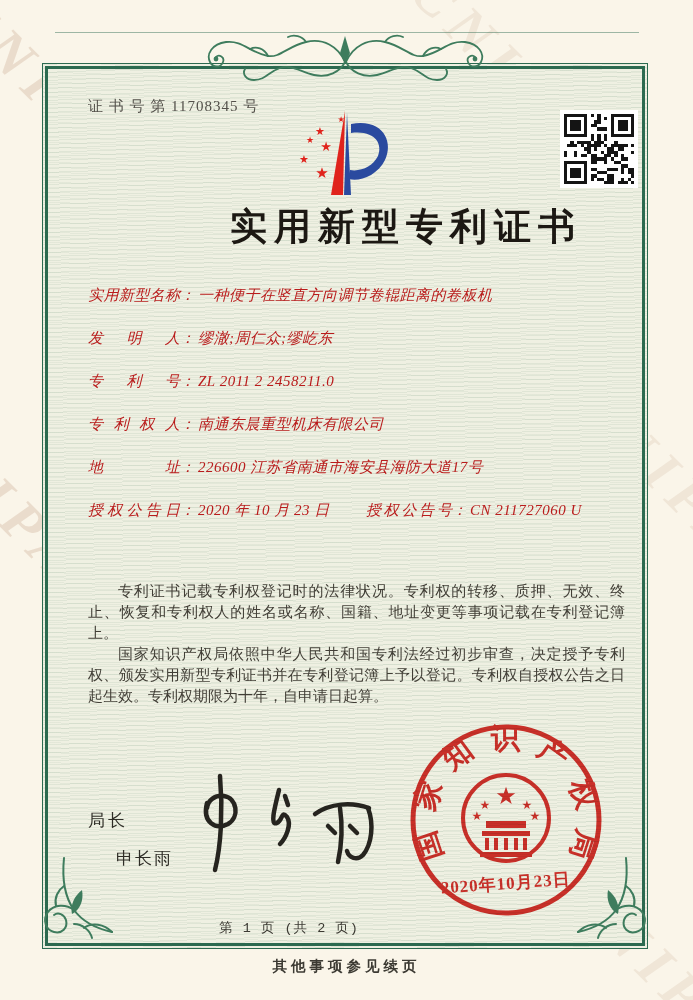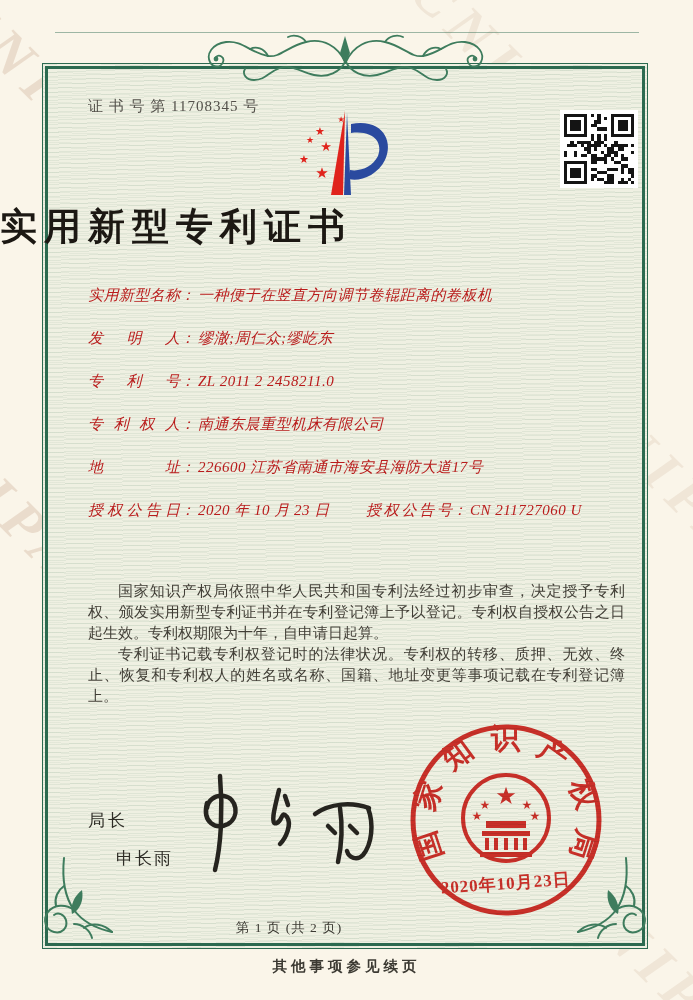--- a/index.html
+++ b/index.html
@@ -25,40 +25,40 @@
     background-image:
       repeating-linear-gradient(178deg, rgba(110,150,122,0.12) 0 1px, rgba(0,0,0,0) 1px 4px),
       repeating-linear-gradient(2deg, rgba(110,150,122,0.09) 0 1px, rgba(0,0,0,0) 1px 5px);
   }
   .frame::before{content:"";position:absolute;inset:2px;border:3px solid #2c6a50;}
   .orn{position:absolute;}
   .cert-no{position:absolute;left:88px;top:97px;font-size:15px;color:#53504a;letter-spacing:1px;}
   .logo{position:absolute;left:293px;top:108px;}
   .qr{position:absolute;left:560px;top:110px;background:#ffffff;padding:2px;}
   .title{
-    position:absolute;left:0;top:202px;width:582px;text-align:left;
+    position:absolute;left:0;top:202px;width:582px;text-align:right;
     font-size:37px;font-weight:bold;letter-spacing:7px;color:#1c1813;
   }
   .fields{position:absolute;left:88px;top:286px;font-size:15px;color:#b91c1c;font-style:italic;}
   .frow{white-space:nowrap;height:21px;margin-bottom:22px;}
   .flabel{display:inline-block;width:92px;text-align:justify;text-align-last:justify;vertical-align:top;}
   .flabel.narrow{width:86px;}
   .fcolon{display:inline-block;width:18px;}
   .fvalue{letter-spacing:0.5px;}
   .fvalue.fixed{display:inline-block;width:168px;}
   .paras{
     position:absolute;left:88px;top:581px;width:537px;
     font-size:15px;line-height:21px;color:#413e36;text-align:justify;
   }
   .paras p{margin:0;text-indent:2em;}
   .director-label{position:absolute;left:88px;top:809px;font-size:17px;letter-spacing:3px;color:#2e2c26;}
   .director-name{position:absolute;left:88px;top:847px;font-size:17px;letter-spacing:2px;color:#2e2c26;margin-left:28px;}
   .sig{position:absolute;left:182px;top:768px;}
   .seal{position:absolute;left:406px;top:722px;mix-blend-mode:multiply;opacity:0.93;}
-  .pageinfo{position:absolute;left:0;top:919px;width:578px;text-align:center;font-size:13.5px;color:#3c3a33;letter-spacing:1px;}
+  .pageinfo{position:absolute;left:0;top:919px;width:578px;text-align:center;font-size:13.5px;color:#3c3a33;letter-spacing:1px;font-family:Liberation Mono, monospace;}
   .contnote{position:absolute;left:0;top:957px;width:693px;text-align:center;font-size:14.5px;letter-spacing:4px;color:#3c3a33;font-weight:bold;}
   svg text.star{font-family:"DejaVu Sans",sans-serif;}
 </style>
 </head>
 <body>
 
 <div class="page">
 
   <div class="wm" style="left:-15px;top:-20px;">CNIPA</div>
   <div class="wm light" style="left:445px;top:-42px;">CNIPA</div>
@@ -148,22 +148,22 @@
     </div>
     <div class="frow">
       <span class="flabel">地址</span><span class="fcolon">：</span><span class="fvalue">226600 江苏省南通市海安县海防大道17号</span>
     </div>
     <div class="frow">
       <span class="flabel">授权公告日</span><span class="fcolon">：</span><span class="fvalue fixed">2020 年 10 月 23 日</span><span class="flabel narrow">授权公告号</span><span class="fcolon">：</span><span class="fvalue">CN 211727060 U</span>
     </div>
   </div>
 
   <div class="paras">
+    <p>专利证书记载专利权登记时的法律状况。专利权的转移、质押、无效、终止、恢复和专利权人的姓名或名称、国籍、地址变更等事项记载在专利登记簿上。</p>
     <p>国家知识产权局依照中华人民共和国专利法经过初步审查，决定授予专利权、颁发实用新型专利证书并在专利登记簿上予以登记。专利权自授权公告之日起生效。专利权期限为十年，自申请日起算。</p>
-    <p>专利证书记载专利权登记时的法律状况。专利权的转移、质押、无效、终止、恢复和专利权人的姓名或名称、国籍、地址变更等事项记载在专利登记簿上。</p>
   </div>
 
   <div class="director-label">局长</div>
   <div class="director-name">申长雨</div>
 
   <svg class="sig" width="200" height="108" viewBox="0 0 200 108">
     <g stroke="#26241f" fill="none" stroke-width="4.5" stroke-linecap="round">
       <path d="M25,35 C20,55 34,62 46,56 C58,49 55,30 42,28 C33,27 26,32 25,40"></path>
       <path d="M38,8 C41,42 39,78 33,102"></path>
       <path d="M97,22 C92,42 88,58 95,55 C101,52 99,42 105,49 C110,56 104,70 98,76"></path>

